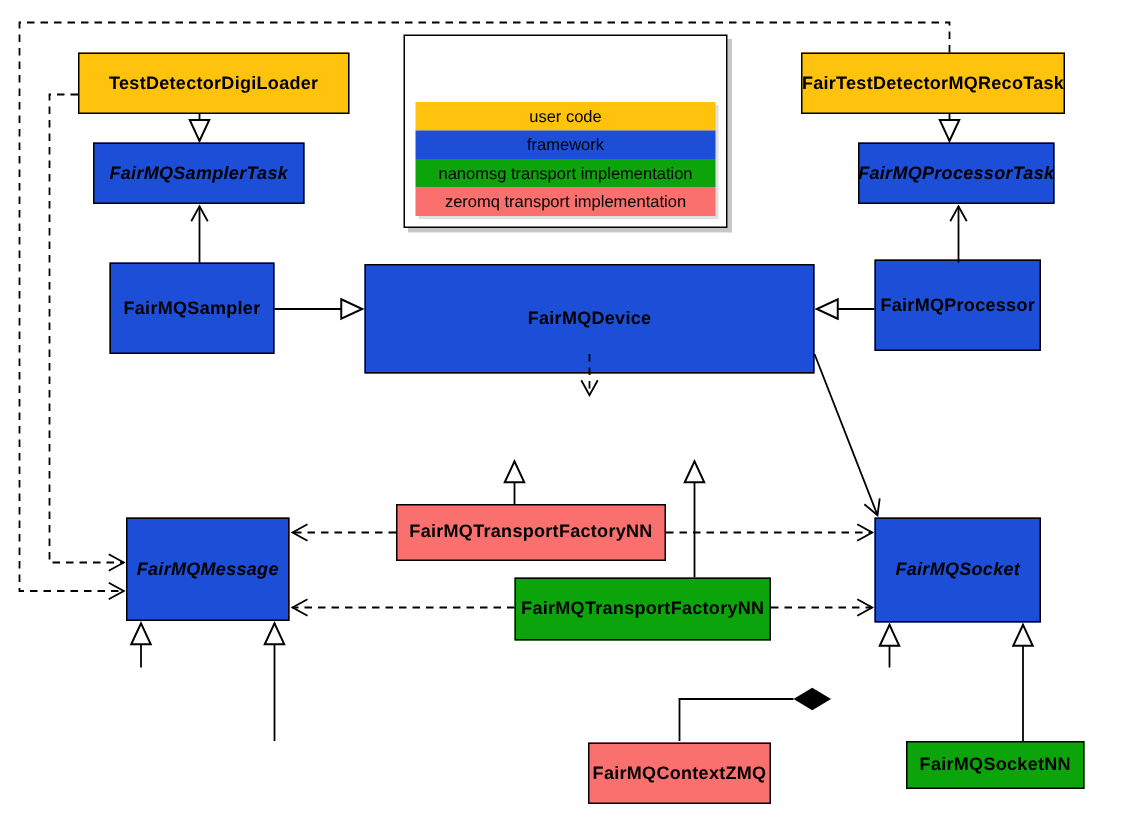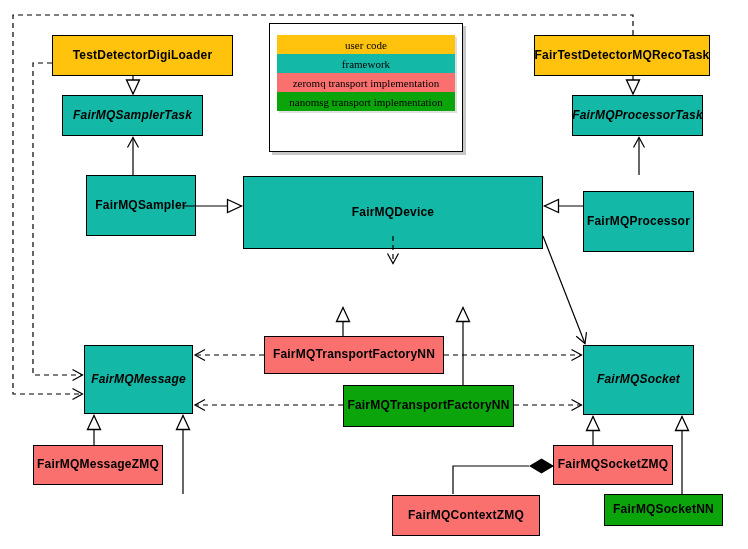--- a/index.html
+++ b/index.html
@@ -8,30 +8,29 @@
     font-family:"Liberation Sans","DejaVu Sans",sans-serif;
   }
   .node{
     position:absolute;display:flex;align-items:center;justify-content:center;
     border:1.4px solid #000;box-sizing:border-box;
     font-weight:bold;font-size:12px;letter-spacing:.2px;color:#000;text-align:center;
     line-height:1.1;padding:2px;
   }
   .abstract{font-style:italic;}
   .cat-user{background:#FFC20D;}
-  .cat-framework{background:#14b8a6;}
+  .cat-framework{background:#1d4ed8;}
   .cat-zeromq{background:#F9706E;}
   .cat-nanomsg{background:#0BA50B;}
   .legend{
-    position:absolute;left:269px;top:23px;width:194px;height:129px;
+    position:absolute;left:269px;top:23px;width:216px;height:129px;
     border:1.5px solid #000;background:#fff;box-sizing:border-box;
     box-shadow:3px 3px 0 rgba(0,0,0,.22);
-    display:flex;flex-direction:column;justify-content:flex-start;
+    display:flex;flex-direction:column;justify-content:flex-end;
     padding:11px 7px 7px 7px;
-    font-family:Liberation Serif, serif;
   }
   .legend-bar{
     height:19px;display:flex;align-items:center;justify-content:center;
     font-size:11px;color:#000;box-shadow:2px 2px 0 rgba(0,0,0,.12);
   }
   svg.edges{position:absolute;left:0;top:0;pointer-events:none;}
   svg.edges line, svg.edges polyline{stroke:#000;stroke-width:1.2;fill:none;}
   svg.edges .dashed{stroke-dasharray:5 4;}
 </style>
 </head>
@@ -40,56 +39,54 @@
 <div class="stage">
 
   <div class="node cat-user" style="left:52px;top:35px;width:181px;height:41px">TestDetectorDigiLoader</div>
 
   <div class="node cat-user" style="left:534px;top:35px;width:176px;height:41px">FairTestDetectorMQRecoTask</div>
 
   <div class="node cat-framework abstract" style="left:572px;top:95px;width:131px;height:41px">FairMQProcessorTask</div>
 
   <div class="node cat-framework abstract" style="left:62px;top:95px;width:141px;height:41px">FairMQSamplerTask</div>
 
-  <div class="node cat-framework" style="left:86px;top:175px;width:110px;height:61px">FairMQSampler</div>
+  <div class="node cat-framework" style="left:73px;top:175px;width:110px;height:61px">FairMQSampler</div>
 
   <div class="node cat-framework" style="left:243px;top:176px;width:300px;height:73px">FairMQDevice</div>
 
-  <div class="node cat-framework" style="left:583px;top:191px;width:111px;height:61px">FairMQProcessor</div>
+  <div class="node cat-framework" style="left:583px;top:173px;width:111px;height:61px">FairMQProcessor</div>
 
 
   <div class="node cat-zeromq" style="left:264px;top:336px;width:180px;height:38px">FairMQTransportFactoryNN</div>
 
   <div class="node cat-nanomsg" style="left:343px;top:385px;width:171px;height:42px">FairMQTransportFactoryNN</div>
 
   <div class="node cat-framework abstract" style="left:84px;top:345px;width:109px;height:69px">FairMQMessage</div>
 
   <div class="node cat-framework abstract" style="left:583px;top:345px;width:111px;height:70px">FairMQSocket</div>
 
-  <div class="node cat-zeromq" style="left:33px;top:445px;width:130px;height:40px">FairMQMessageZMQ</div>
 
 
-  <div class="node cat-zeromq" style="left:392px;top:495px;width:148px;height:41px">FairMQContextZMQ</div>
+  <div class="node cat-zeromq" style="left:392px;top:495px;width:122px;height:41px">FairMQContextZMQ</div>
 
-  <div class="node cat-zeromq" style="left:553px;top:445px;width:120px;height:40px">FairMQSocketZMQ</div>
 
   <div class="node cat-nanomsg" style="left:604px;top:494px;width:119px;height:32px">FairMQSocketNN</div>
 
   <div class="legend">
     <div class="legend-bar cat-user">
       <span>user code</span>
     </div>
     <div class="legend-bar cat-framework">
       <span>framework</span>
     </div>
+    <div class="legend-bar cat-nanomsg">
+      <span>nanomsg transport implementation</span>
+    </div>
     <div class="legend-bar cat-zeromq">
       <span>zeromq transport implementation</span>
-    </div>
-    <div class="legend-bar cat-nanomsg">
-      <span>nanomsg transport implementation</span>
     </div>
   </div>
 
   <svg class="edges" width="748" height="549" viewBox="0 0 748 549">
     <defs>
       <marker id="tri" markerUnits="userSpaceOnUse" markerWidth="20" markerHeight="18" refX="15" refY="8" orient="auto" overflow="visible">
         <path d="M1,1.5 L15,8 L1,14.5 Z" fill="#ffffff" stroke="#000" stroke-width="1.3"></path>
       </marker>
       <marker id="openarrow" markerUnits="userSpaceOnUse" markerWidth="18" markerHeight="18" refX="11" refY="6.5" orient="auto" overflow="visible">
         <path d="M1,1 L11,6.5 L1,12" fill="none" stroke="#000" stroke-width="1.2"></path>

